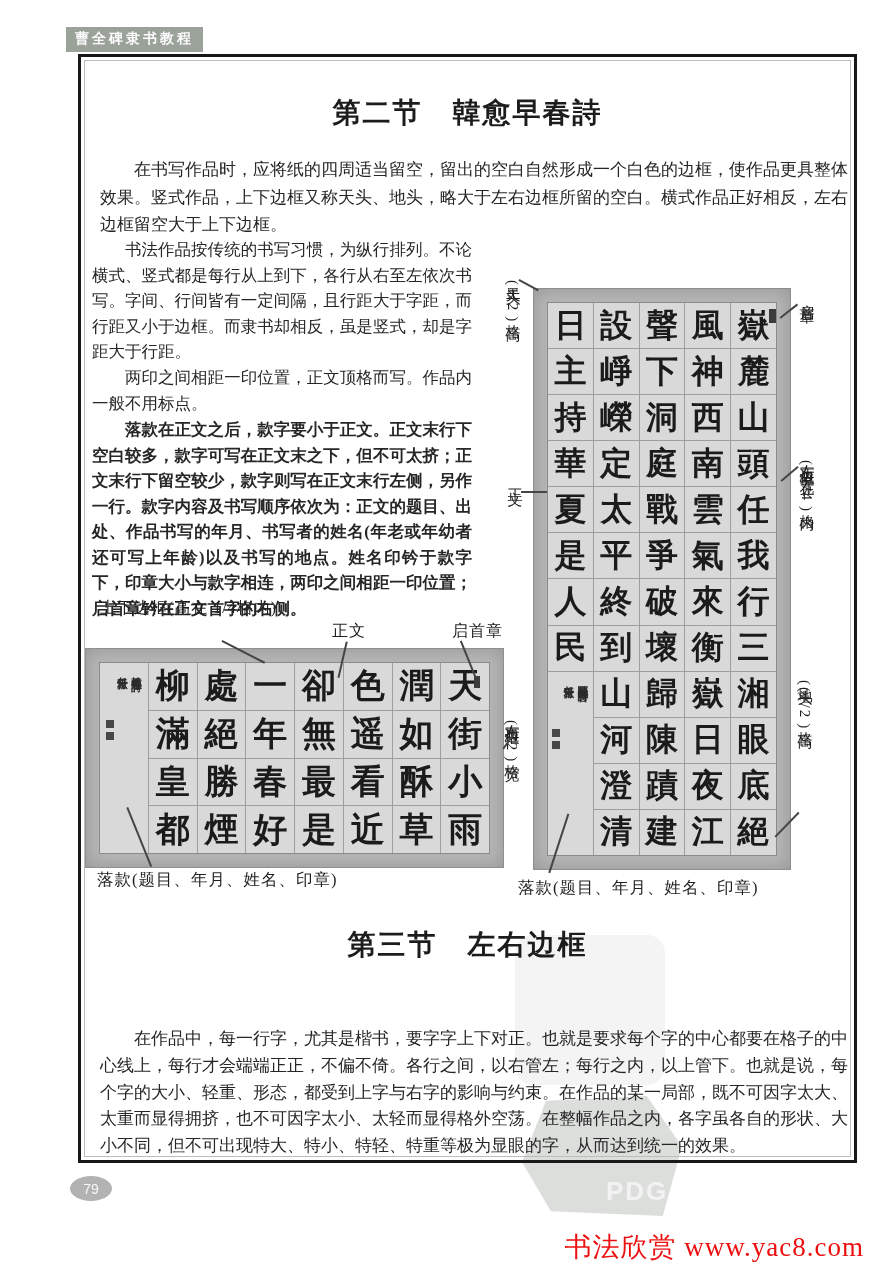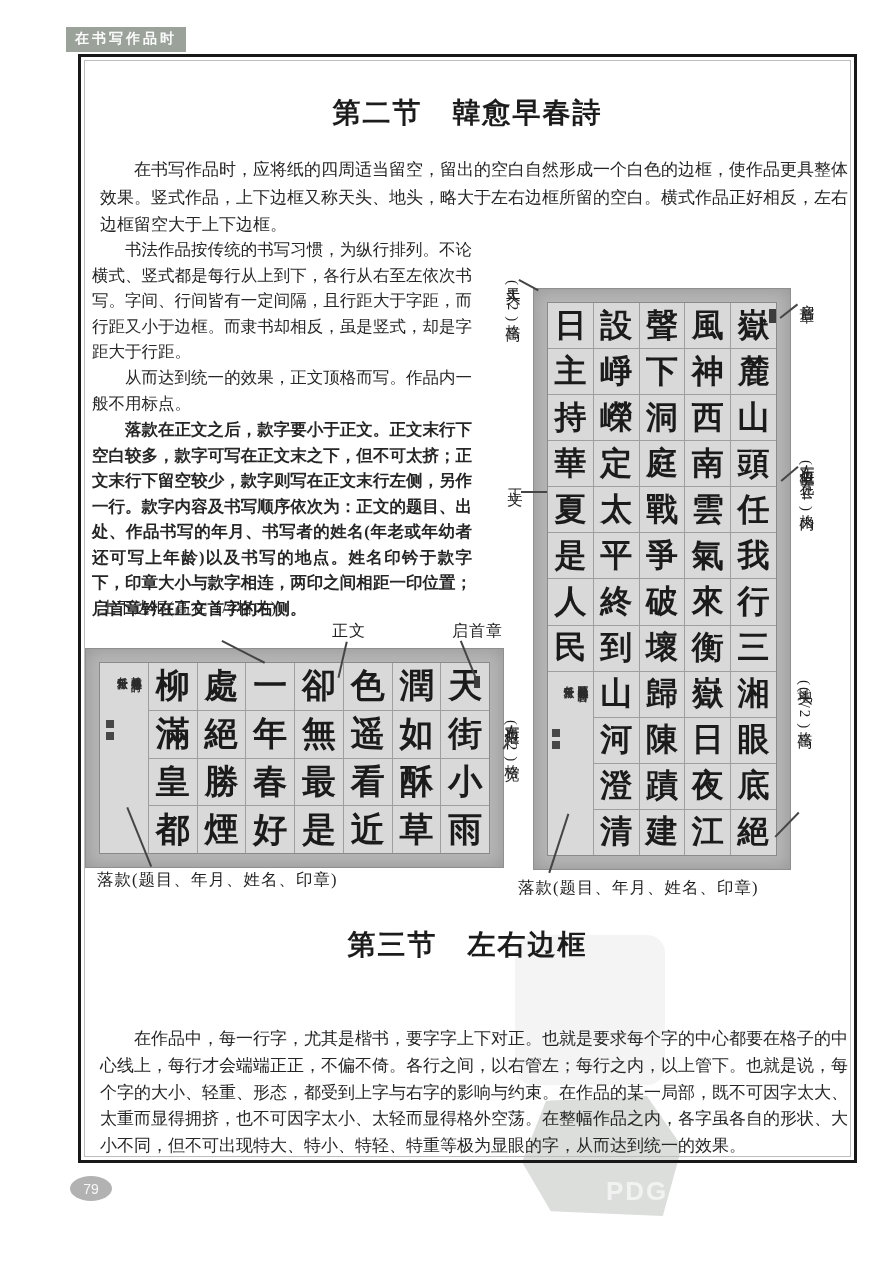--- a/index.html
+++ b/index.html
@@ -59,28 +59,28 @@
   .credit{position:absolute;right:22px;top:1229px;color:#ed0f0f;font-size:27px;letter-spacing:1px;z-index:2;}
 </style>
 </head>
 <body>
 
 <div id="canvas">
 
   <div class="wm-faint"></div>
   <div class="wm-blob"></div>
 
-  <div class="book-label">在书写作品时</div>
+  <div class="book-label">曹全碑隶书教程</div>
 
   <div class="page-frame"></div>
 
   <div class="sec-title" style="top:94px;">第二节　韓愈早春詩</div>
   <div class="para full" style="top:156px;">在书写作品时，应将纸的四周适当留空，留出的空白自然形成一个白色的边框，使作品更具整体效果。竖式作品，上下边框又称天头、地头，略大于左右边框所留的空白。横式作品正好相反，左右边框留空大于上下边框。</div>
   <div class="para col" style="top:237px;">书法作品按传统的书写习惯，为纵行排列。不论横式、竖式都是每行从上到下，各行从右至左依次书写。字间、行间皆有一定间隔，且行距大于字距，而行距又小于边框。而隶书却相反，虽是竖式，却是字距大于行距。</div>
-  <div class="para col" style="top:365px;">从而达到统一的效果，正文顶格而写。作品内一般不用标点。</div>
+  <div class="para col" style="top:365px;">两印之间相距一印位置，正文顶格而写。作品内一般不用标点。</div>
   <div class="para col" style="top:417px;font-weight:bold;">落款在正文之后，款字要小于正文。正文末行下空白较多，款字可写在正文末之下，但不可太挤；正文末行下留空较少，款字则写在正文末行左侧，另作一行。款字内容及书写顺序依次为：正文的题目、出处、作品书写的年月、书写者的姓名(年老或年幼者还可写上年龄)以及书写的地点。姓名印钤于款字下，印章大小与款字相连，两印之间相距一印位置；启首章钤在正文首字的右侧。</div>
 
   <div class="ann vert" style="left:503px;top:276px;height:160px;">天头(1/2格高)</div>
   <div class="pl" style="left:519px;top:279px;width:22px;transform:rotate(28deg);"></div>
 
   <div class="ann vert" style="left:505px;top:477px;height:44px;">正文</div>
   <div class="pl" style="left:521px;top:491px;width:26px;"></div>
 
   <div class="mount" style="left:533px;top:288px;width:256px;height:580px;">
     <div class="cgrid" id="vgrid">
@@ -391,14 +391,15 @@
   <div class="pl" style="left:503px;top:748px;width:20px;transform:rotate(-55deg);"></div>
 
   <div class="ann" style="left:97px;top:869px;font-size:16.5px;">落款(题目、年月、姓名、印章)</div>
   <div class="pl" style="left:151px;top:866px;width:64px;transform:rotate(-112deg);"></div>
 
   <div class="sec-title" style="top:926px;">第三节　左右边框</div>
   <div class="para full" style="top:1026px;line-height:26.8px;">在作品中，每一行字，尤其是楷书，要字字上下对正。也就是要求每个字的中心都要在格子的中心线上，每行才会端端正正，不偏不倚。各行之间，以右管左；每行之内，以上管下。也就是说，每个字的大小、轻重、形态，都受到上字与右字的影响与约束。在作品的某一局部，既不可因字太大、太重而显得拥挤，也不可因字太小、太轻而显得格外空荡。在整幅作品之内，各字虽各自的形状、大小不同，但不可出现特大、特小、特轻、特重等极为显眼的字，从而达到统一的效果。</div>
 
   <div class="page-badge">79</div>
   <div class="pdg">PDG</div>
+  <div class="credit">书法欣赏 www.yac8.com</div>
 
 </div>
 
 </body></html>

